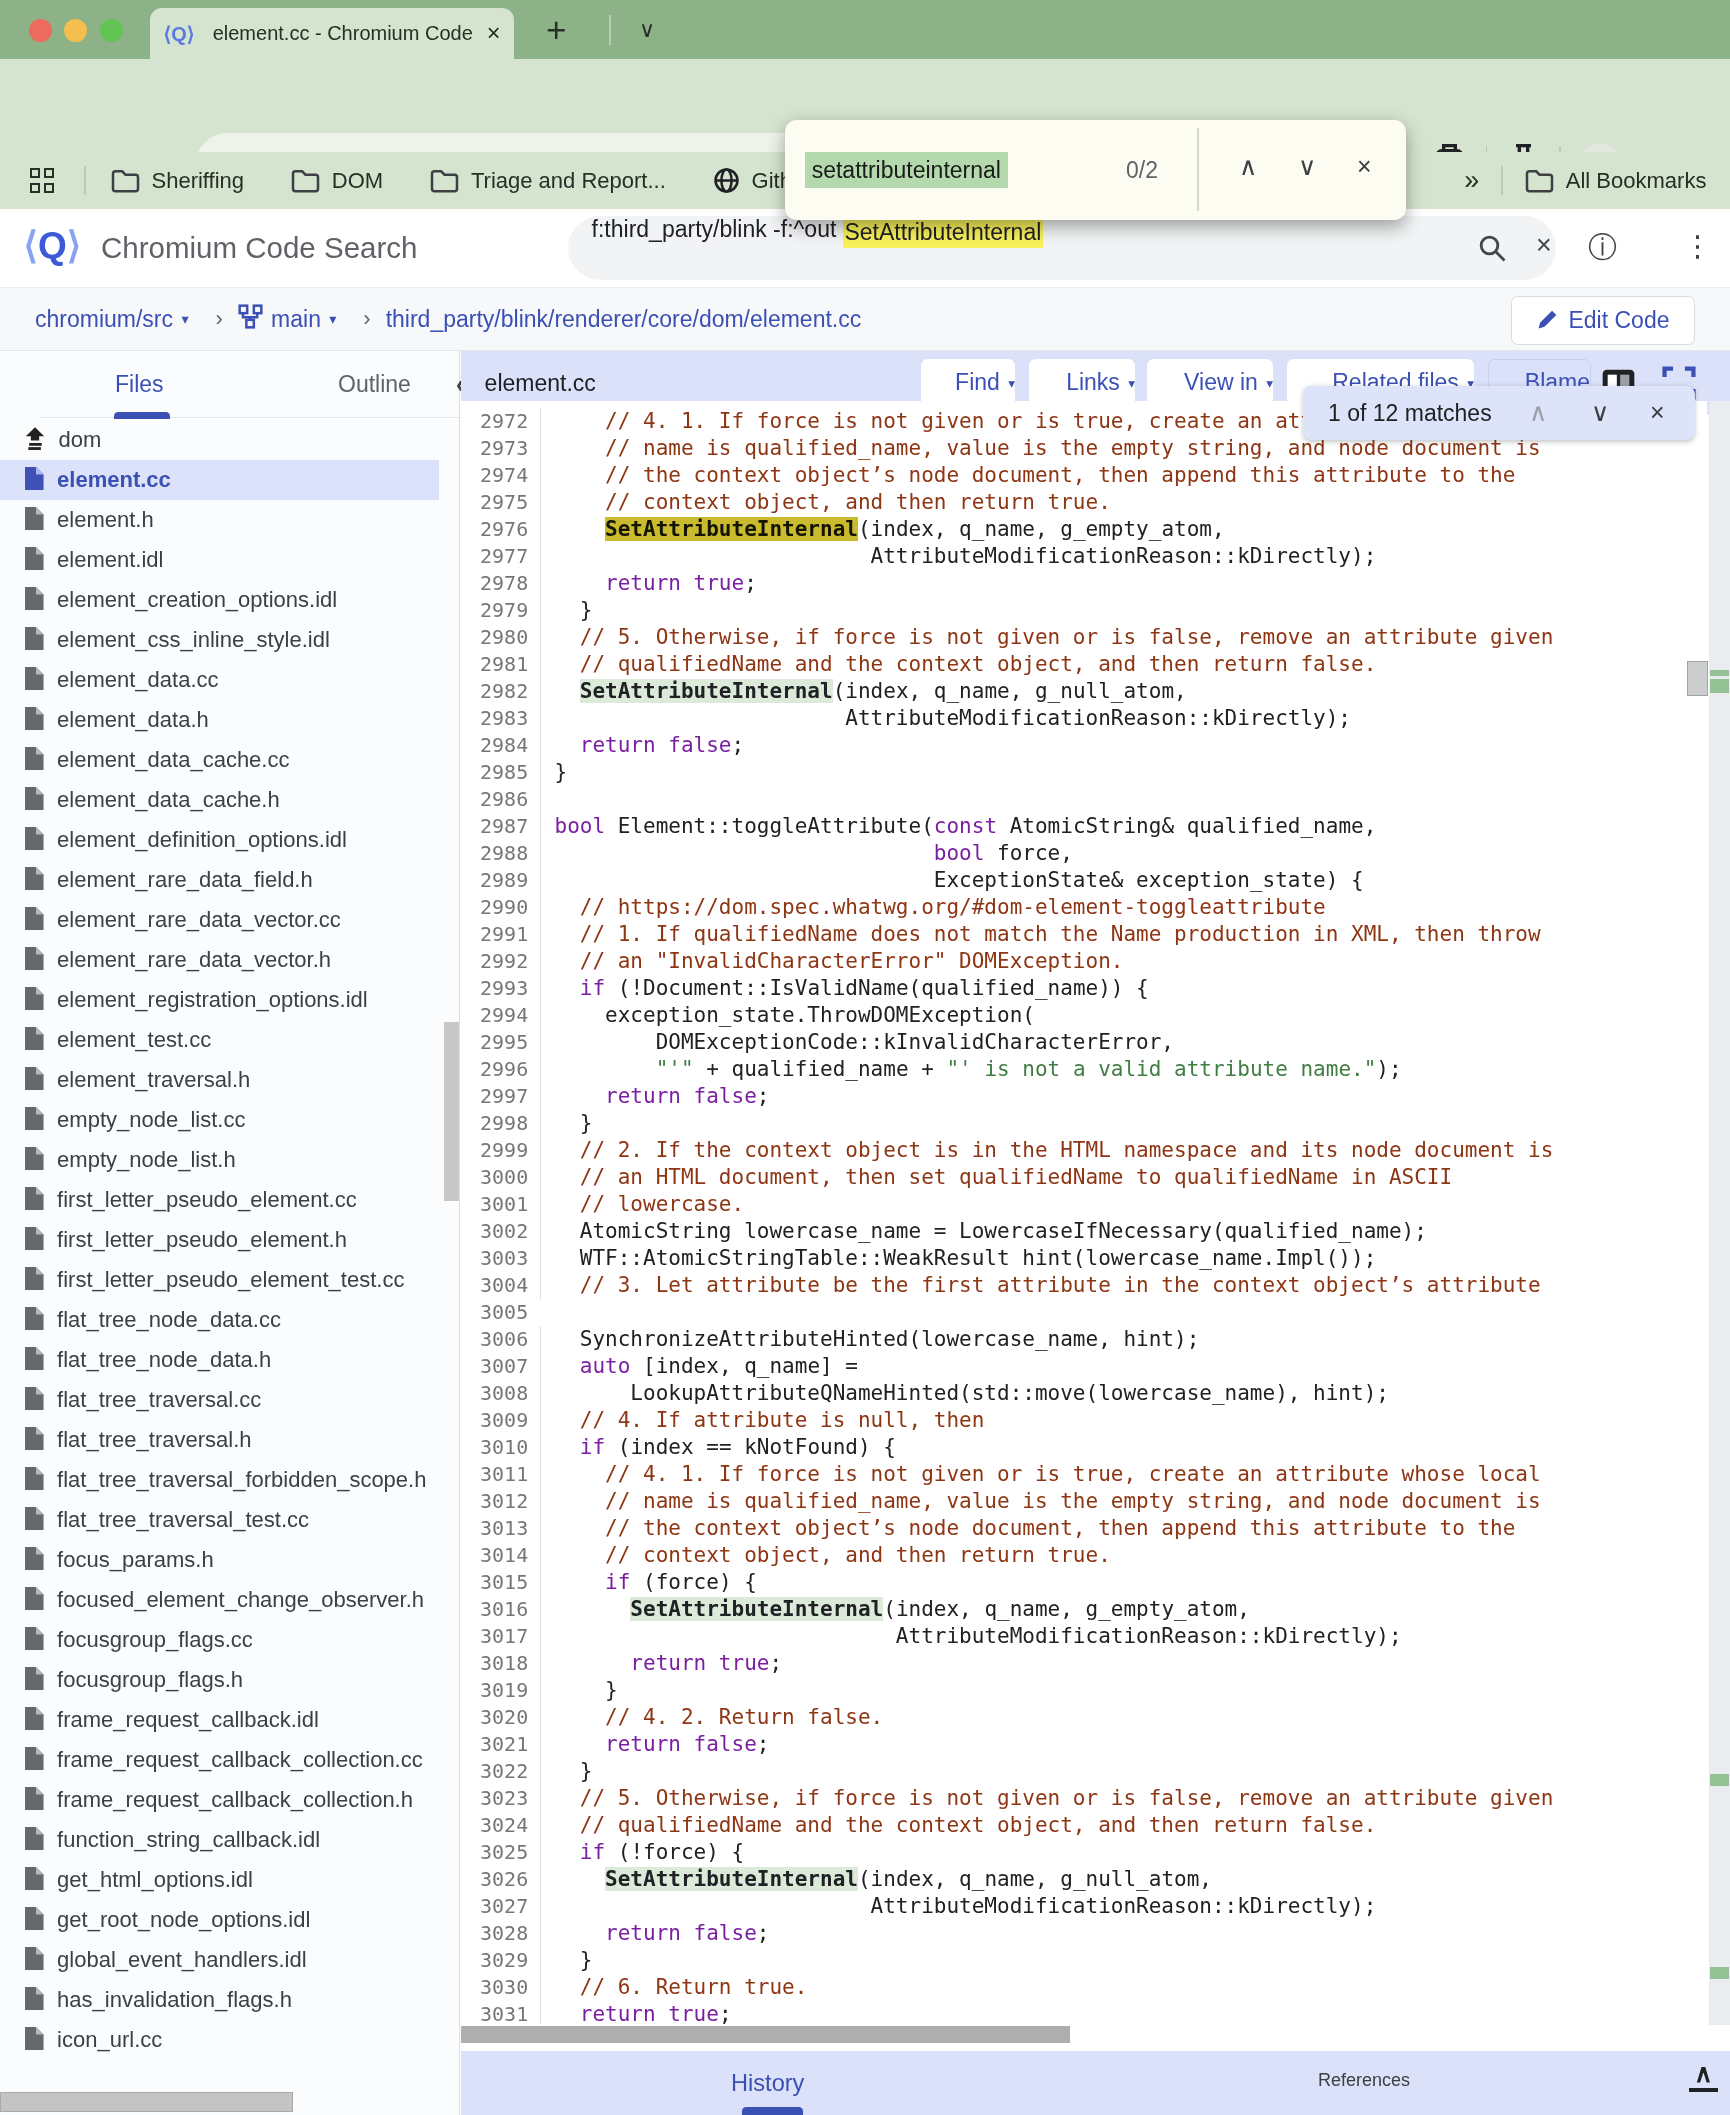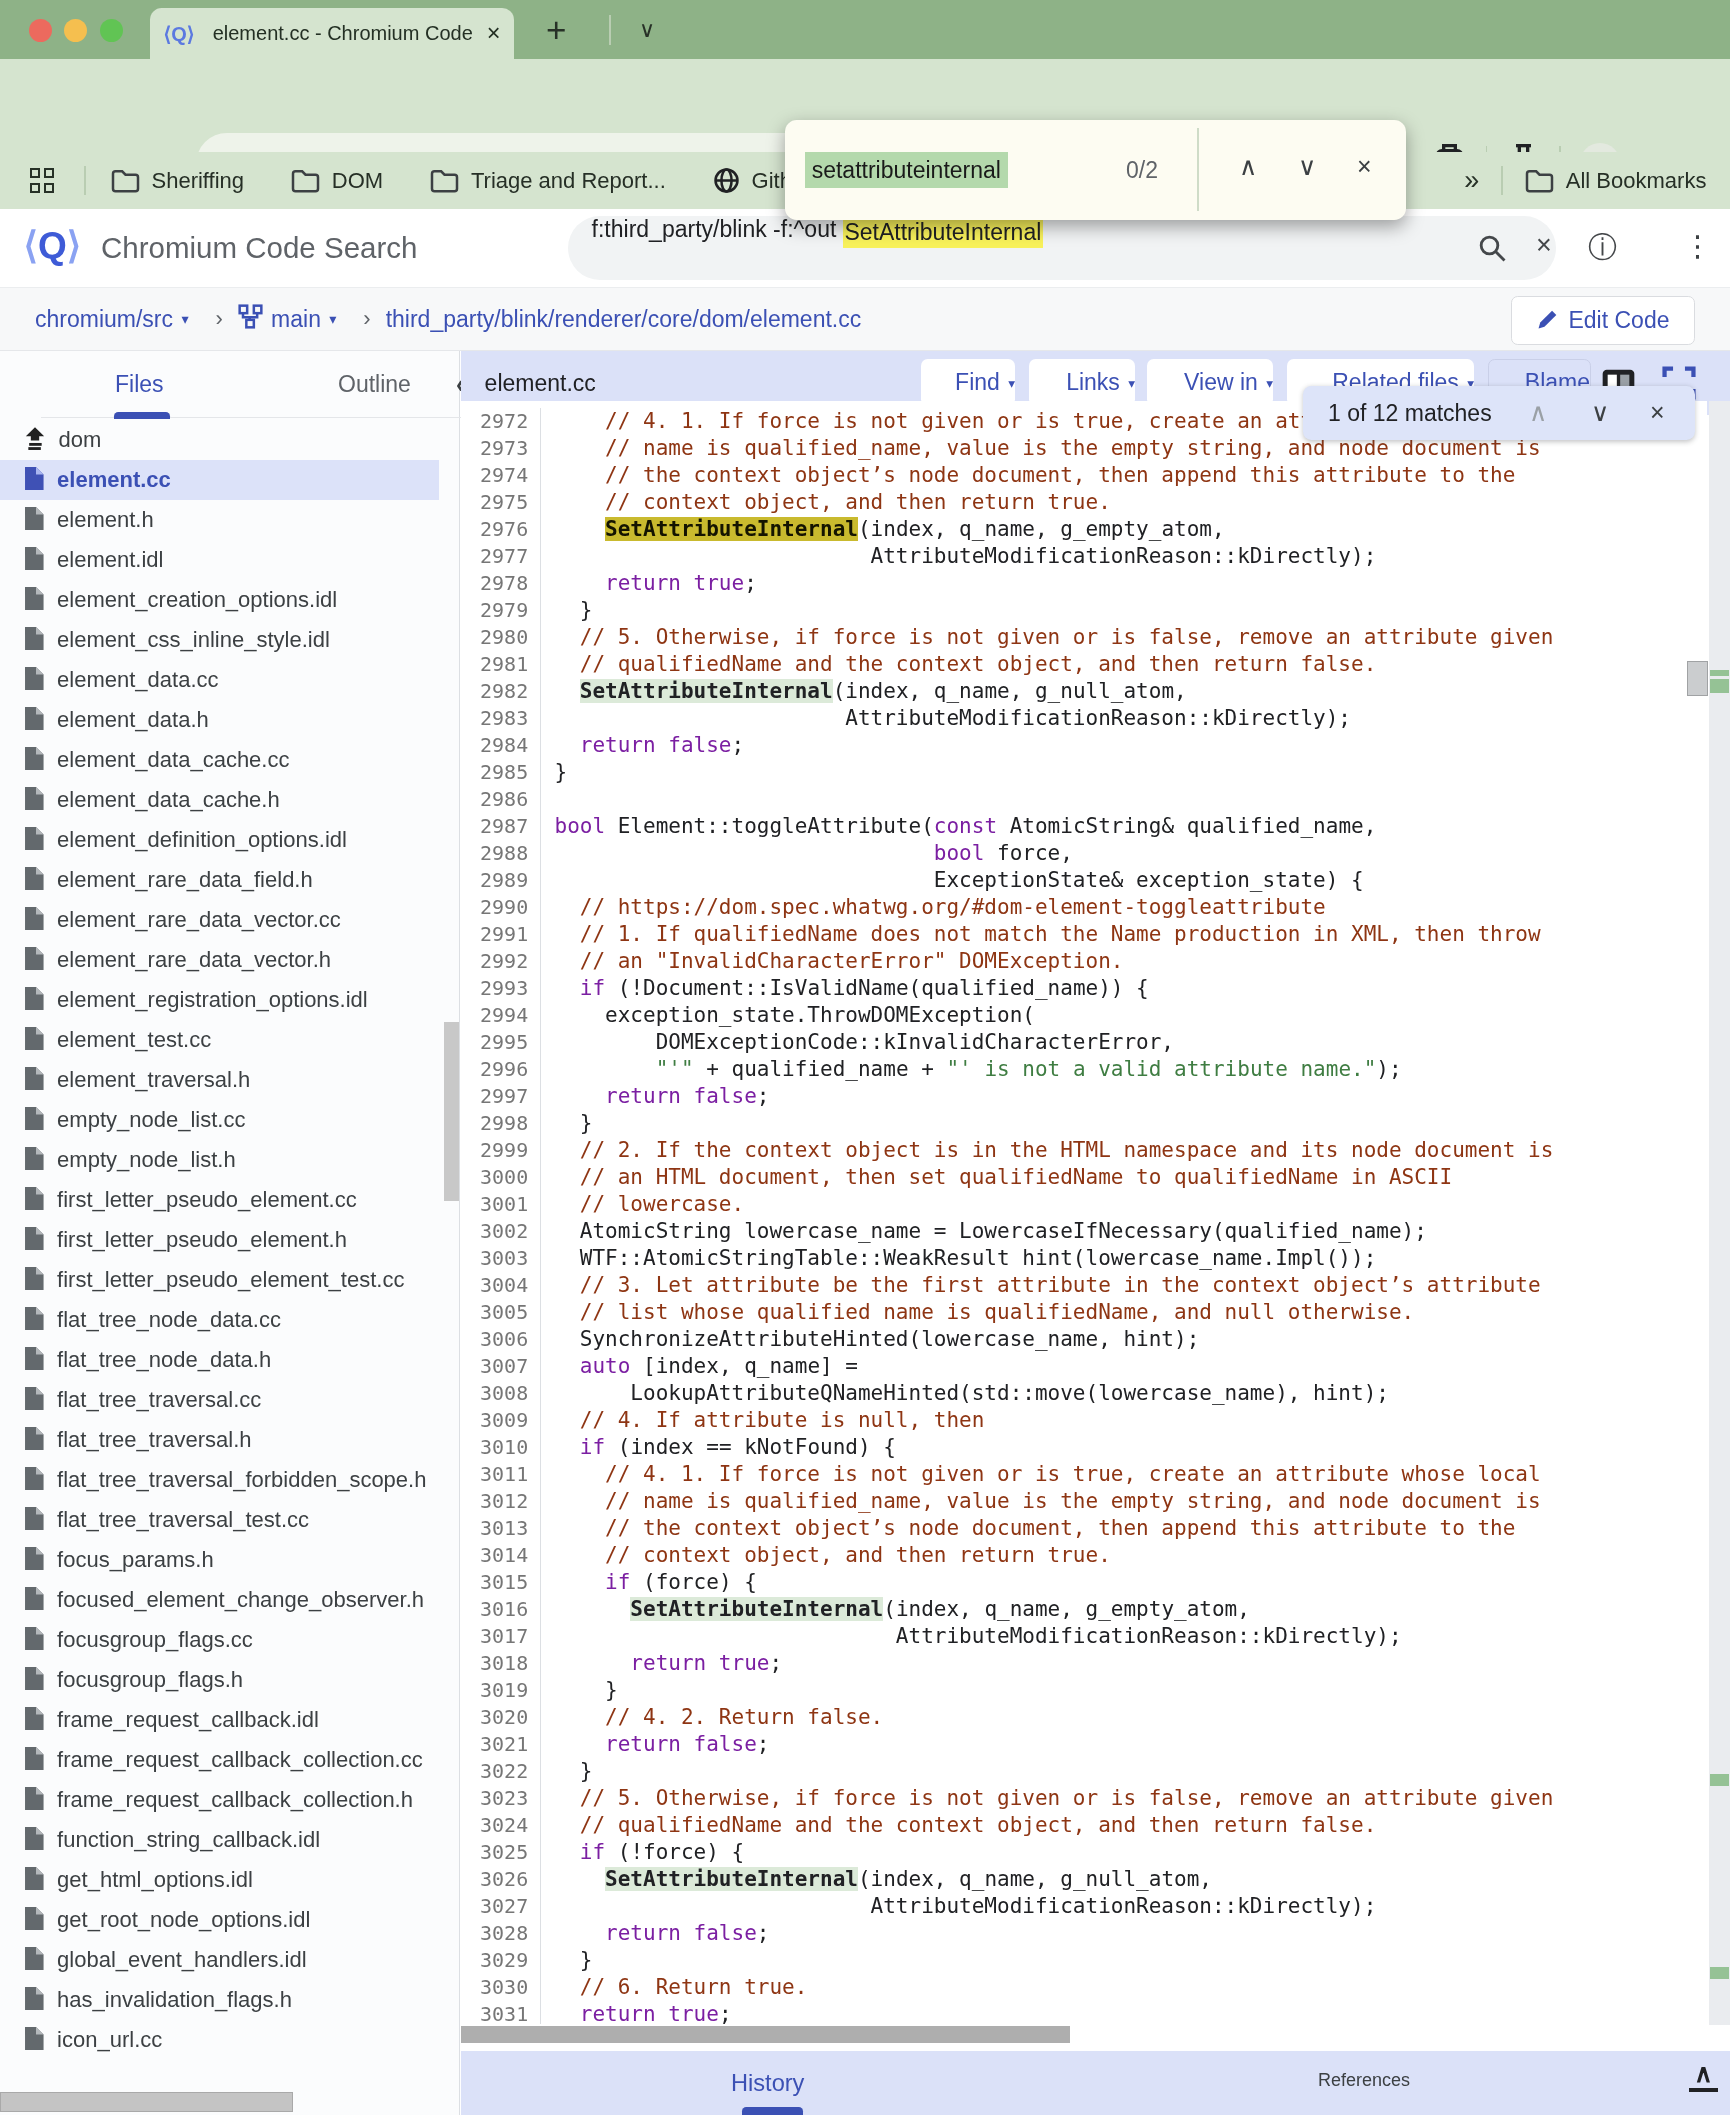--- a/index.html
+++ b/index.html
@@ -781,21 +781,20 @@
       <div class="crow">
         <span class="ln">3003</span>
         <span class="lc"><span class="tok-d">  WTF::AtomicStringTable::WeakResult hint(lowercase_name.Impl());</span></span>
       </div>
       <div class="crow">
         <span class="ln">3004</span>
         <span class="lc"><span class="tok-c">  // 3. Let attribute be the first attribute in the context object’s attribute</span></span>
       </div>
       <div class="crow">
         <span class="ln">3005</span>
-        <span class="lc"><span class="tok-c">  // list whose qualified name is qualifiedName, and null otherwise.</span></span>
       </div>
       <div class="crow">
         <span class="ln">3006</span>
         <span class="lc"><span class="tok-d">  SynchronizeAttributeHinted(lowercase_name, hint);</span></span>
       </div>
       <div class="crow">
         <span class="ln">3007</span>
         <span class="lc"><span class="tok-d">  </span><span class="tok-k">auto</span><span class="tok-d"> [index, q_name] =</span></span>
       </div>
       <div class="crow">

